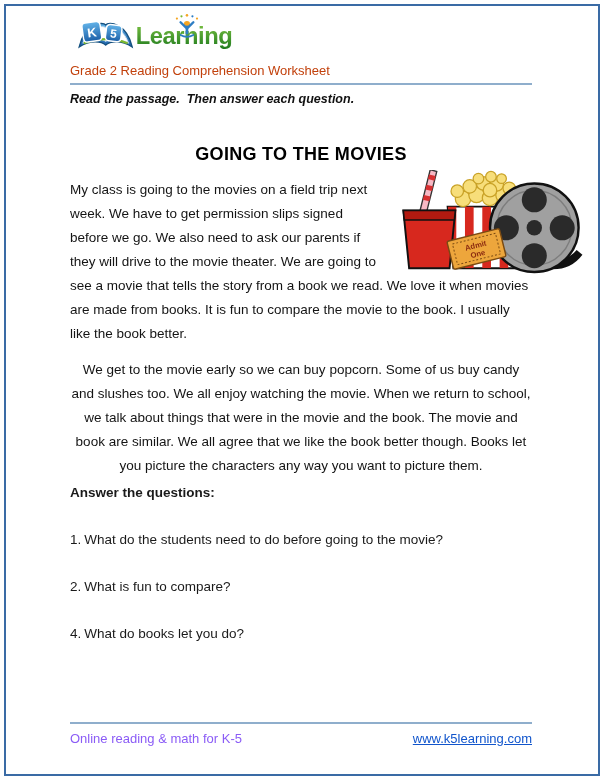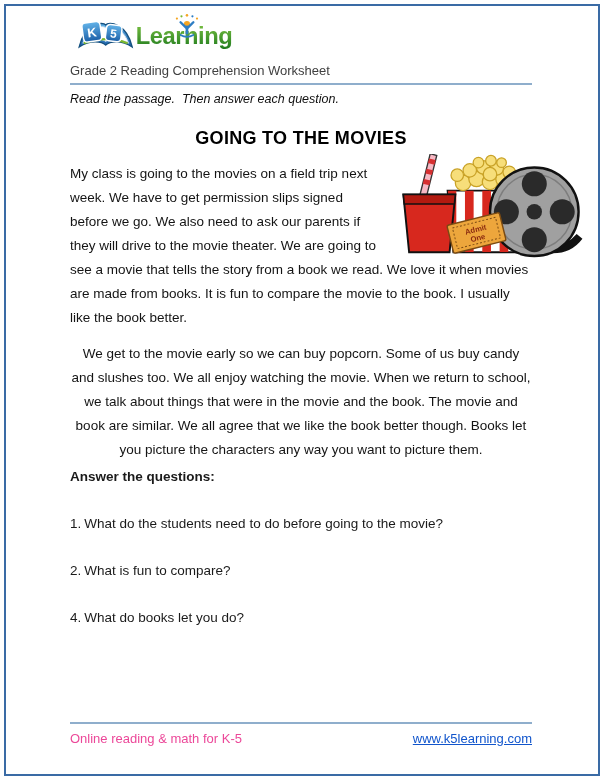--- a/index.html
+++ b/index.html
@@ -25,41 +25,41 @@
   }
 
   
   .logo { width: 170px; height: 42px; display: block; }
 
   
   .header-title {
     margin-top: 7px;
     font-size: 13px;
     line-height: 15px;
-    color: #404040;
+    color: #c2410c;
   }
   .header-rule {
     margin-top: 5px;
     border: 0;
     border-top: 2px solid #8FAECC;
     height: 0;
   }
   .instruction {
     margin-top: 7px;
     font-size: 12.5px;
     line-height: 15px;
     font-style: italic;
-    font-weight: normal;
+    font-weight: bold;
     white-space: pre-wrap;
     color: #111;
   }
 
   
   .passage-title {
-    margin-top: 20px;
+    margin-top: 36px;
     text-align: center;
     font-size: 18px;
     line-height: 22px;
     font-weight: bold;
     letter-spacing: 0.3px;
     color: #000;
   }
   .para {
     font-size: 13.5px;
     line-height: 24px;
@@ -103,21 +103,21 @@
     border-top: 2px solid #8FAECC;
     height: 0;
   }
   .footer-row {
     margin-top: 7px;
     display: flex;
     justify-content: space-between;
     align-items: baseline;
     font-size: 13px;
   }
-  .footer-left { color: #ec4899; }
+  .footer-left { color: #8b5cf6; }
   .footer-link { color: #1155CC; text-decoration: underline; cursor: pointer; }
 </style>
 </head>
 <body>
 
 <div class="page">
   <div class="border-frame"></div>
 
   <div class="content">
 

